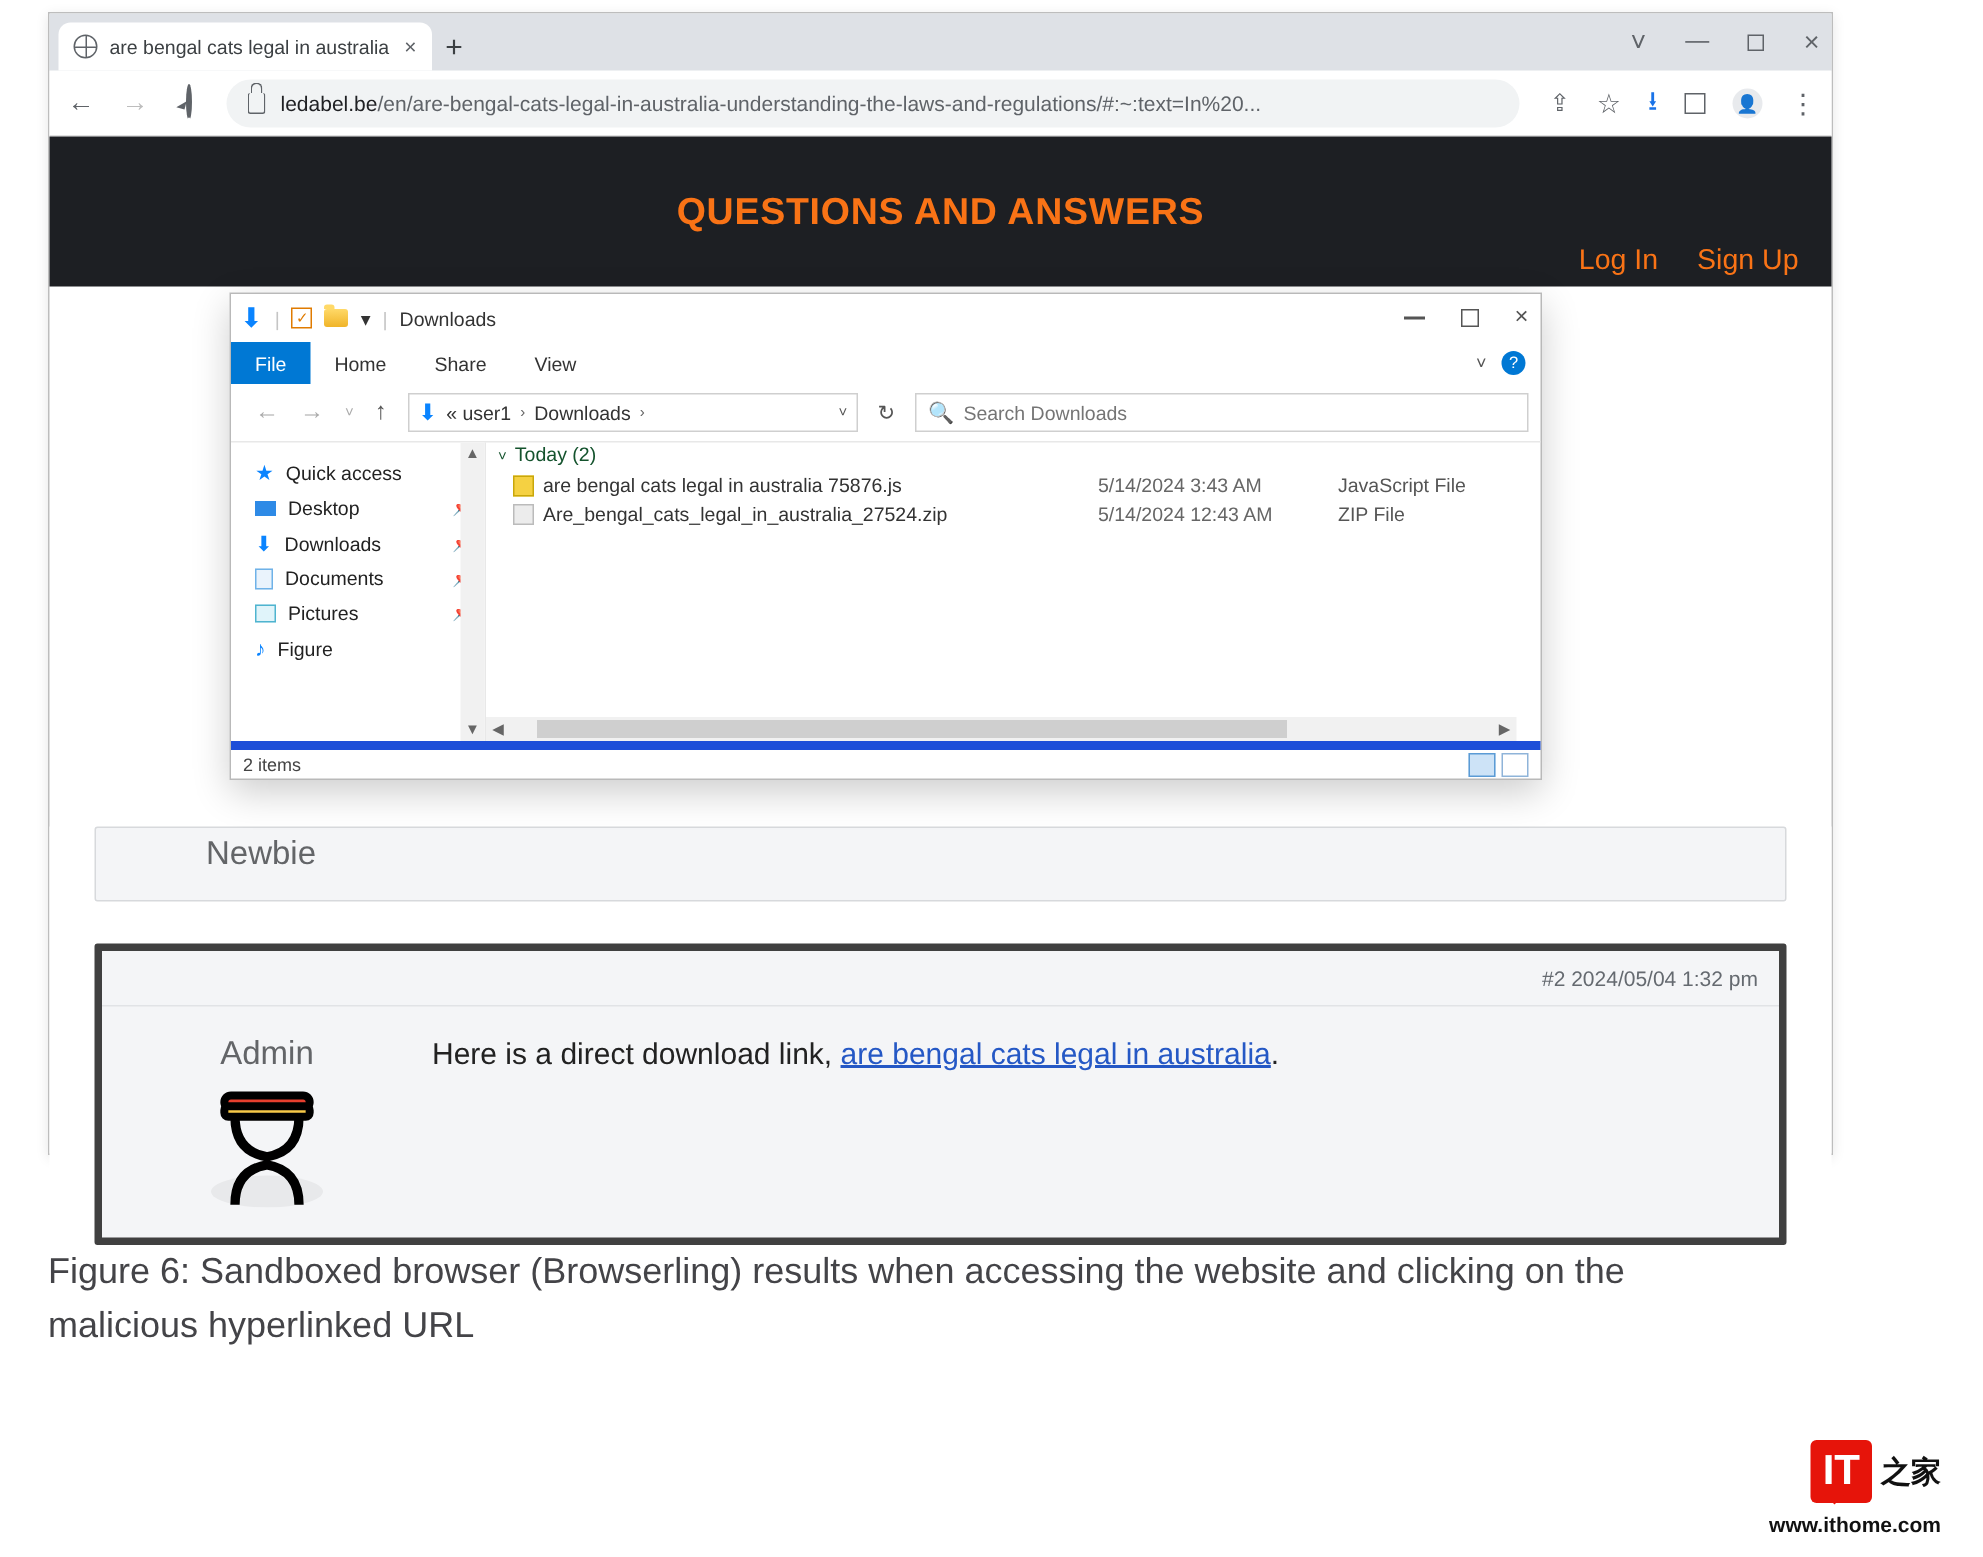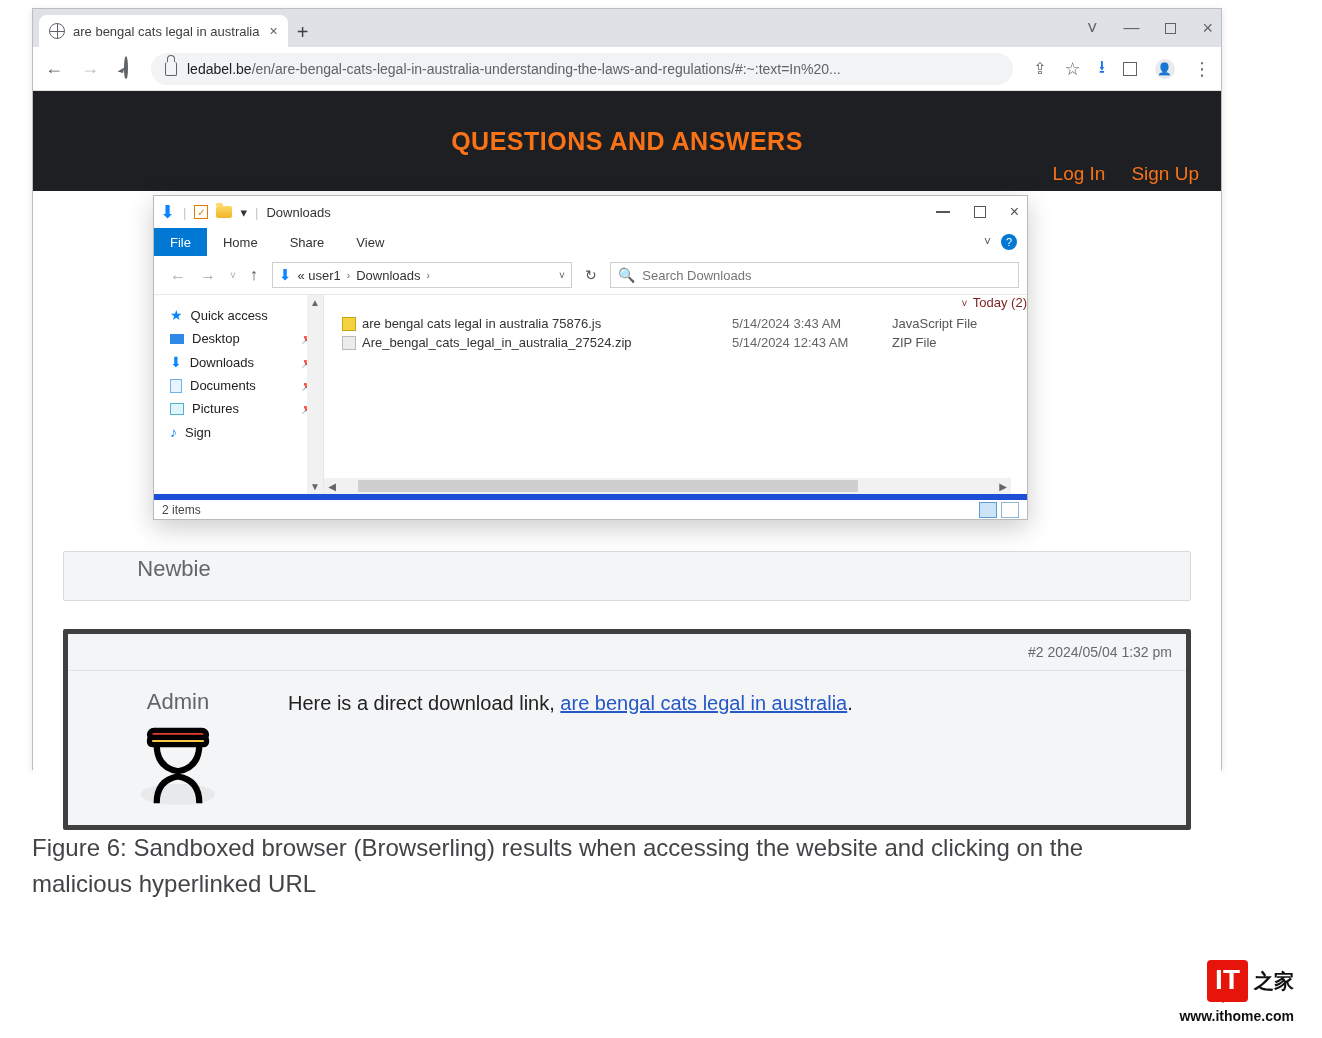--- a/index.html
+++ b/index.html
@@ -99,21 +99,21 @@
 .ic-pic { width: 14px; height: 12px; border:1px solid #4fb4cf; background:#e0f4fa; display:inline-block; }
 .ic-mus { color:#0a84ff; font-size: 14px; }
 .ex-side-scroll { position:absolute; right:0; top:0; bottom:0; width: 16px; background:#f1f1f1; display:flex; flex-direction:column; align-items:center; justify-content:space-between; font-size:10px; color:#666; }
 .ex-side-scroll .tr { padding: 2px; }
 
 .ex-main { flex:1; position:relative; overflow:hidden; }
 .ex-cols { display:flex; font-size: 13px; color:#555; padding: 6px 0 8px 18px; }
 .ex-col-name { width: 390px; }
 .ex-col-date { width: 160px; }
 .ex-col-type { }
-.ex-group { padding: 0 0 4px 8px; font-size: 13px; color:#7f1d1d;text-align:right; }
+.ex-group { padding: 0 0 4px 8px; font-size: 13px; color:#14532d; }
 .ex-group .chv { font-size: 10px; margin-right: 2px; }
 .ex-row { display:flex; align-items:center; font-size: 13px; color:#333; padding: 2px 0 2px 18px; }
 .ex-row .nm { width: 390px; display:flex; align-items:center; gap: 6px; }
 .ex-row .dt { width: 160px; color:#666; }
 .ex-row .tp { color:#555; }
 .ic-js { width: 14px; height: 14px; background:#f5d142; display:inline-block; border:1px solid #c9a70a; }
 .ic-zip { width: 14px; height: 14px; background:#ececec; display:inline-block; border:1px solid #bbb; position:relative; }
 .ex-hscroll { position:absolute; left: 0; right: 16px; bottom: 0; height: 16px; background:#f1f1f1; display:flex; align-items:center; }
 .ex-hscroll .th { height: 12px; background:#cfcfcf; margin-left: 18px; width: 500px; }
 .ex-hscroll .ar { width: 16px; text-align:center; font-size: 10px; color:#666; }
@@ -291,21 +291,21 @@
       <div class="ex-side-item">
           <span class="lbl">
             <span class="ic-pic"></span>
             <span>Pictures</span>
           </span>
           <span class="pin">📌</span>
         </div>
       <div class="ex-side-item">
           <span class="lbl">
             <span class="ic-mus">♪</span>
-            <span>Sign</span>
+            <span>Figure</span>
           </span>
         </div>
       <div class="ex-side-scroll">
           <span class="tr">▲</span>
           <span class="tr">▼</span>
         </div>
     </div>
 
     <div class="ex-main">
 

